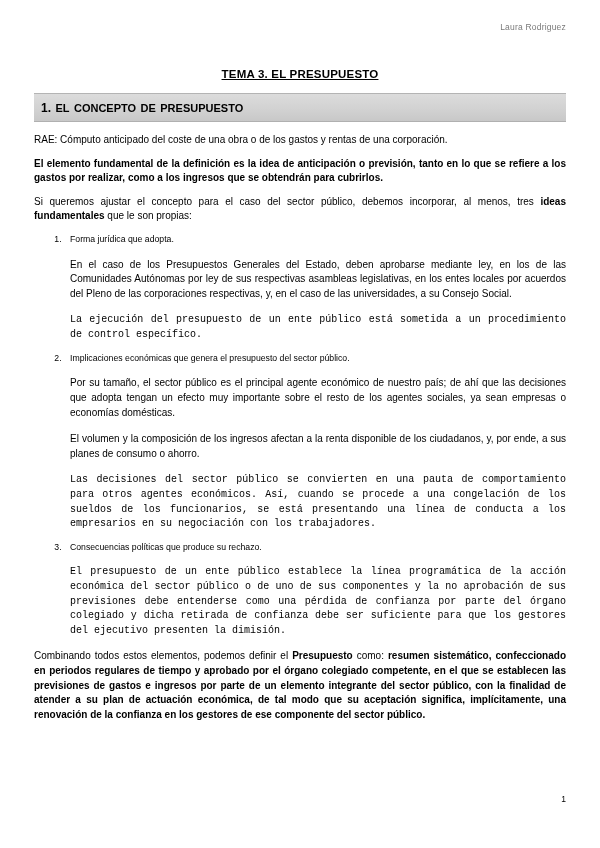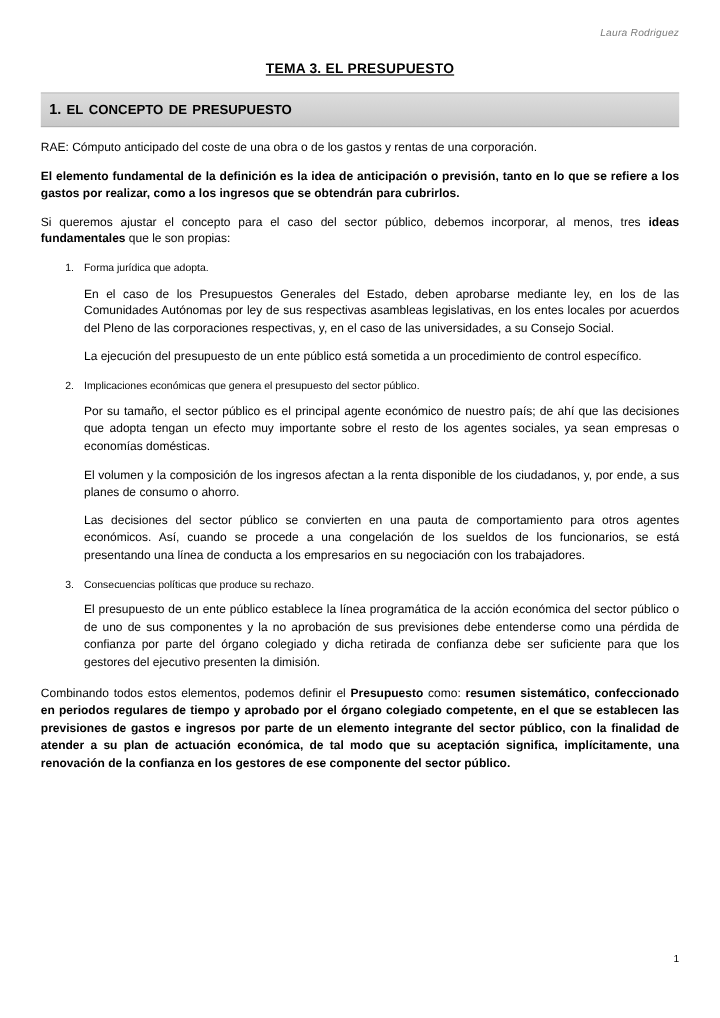--- a/index.html
+++ b/index.html
@@ -19,23 +19,22 @@
     position: relative;
     width: 600px;
     height: 848px;
     box-sizing: border-box;
     padding: 22px 34px 0 34px;
   }
   .author {
     text-align: right;
     font-size: 8.5px;
     color: #7a7a7a;
-    margin: 0 0 20px 0;
+    margin: 0 0 36px 0;
     letter-spacing: 0.2px;
-    font-style: italic;
   }
   h1.doc-title {
     font-size: 11.5px;
     font-weight: bold;
     text-align: center;
     text-decoration: underline;
     margin: 0 0 13px 0;
     letter-spacing: 0.2px;
   }
   .section-bar {
@@ -71,24 +70,25 @@
     font-size: 8.7px;
     line-height: 1.46;
     margin: 0 0 9px 0;
     padding-left: 6px;
   }
   ol.main-list > li > .li-head {
     display: block;
     margin-bottom: 9px;
   }
   ol.main-list > li p {
-    margin: 0 0 9px 0;
+    margin: 12px 0 9px 0;
   }
   ol.main-list > li p:last-child {
     margin-bottom: 0;
+    font-family: Liberation Mono, monospace;
   }
   .closing {
     margin-top: 11px;
   }
   .closing p { margin-bottom: 0; }
   .page-number {
     position: absolute;
     right: 34px;
     bottom: 44px;
     font-size: 8.5px;

